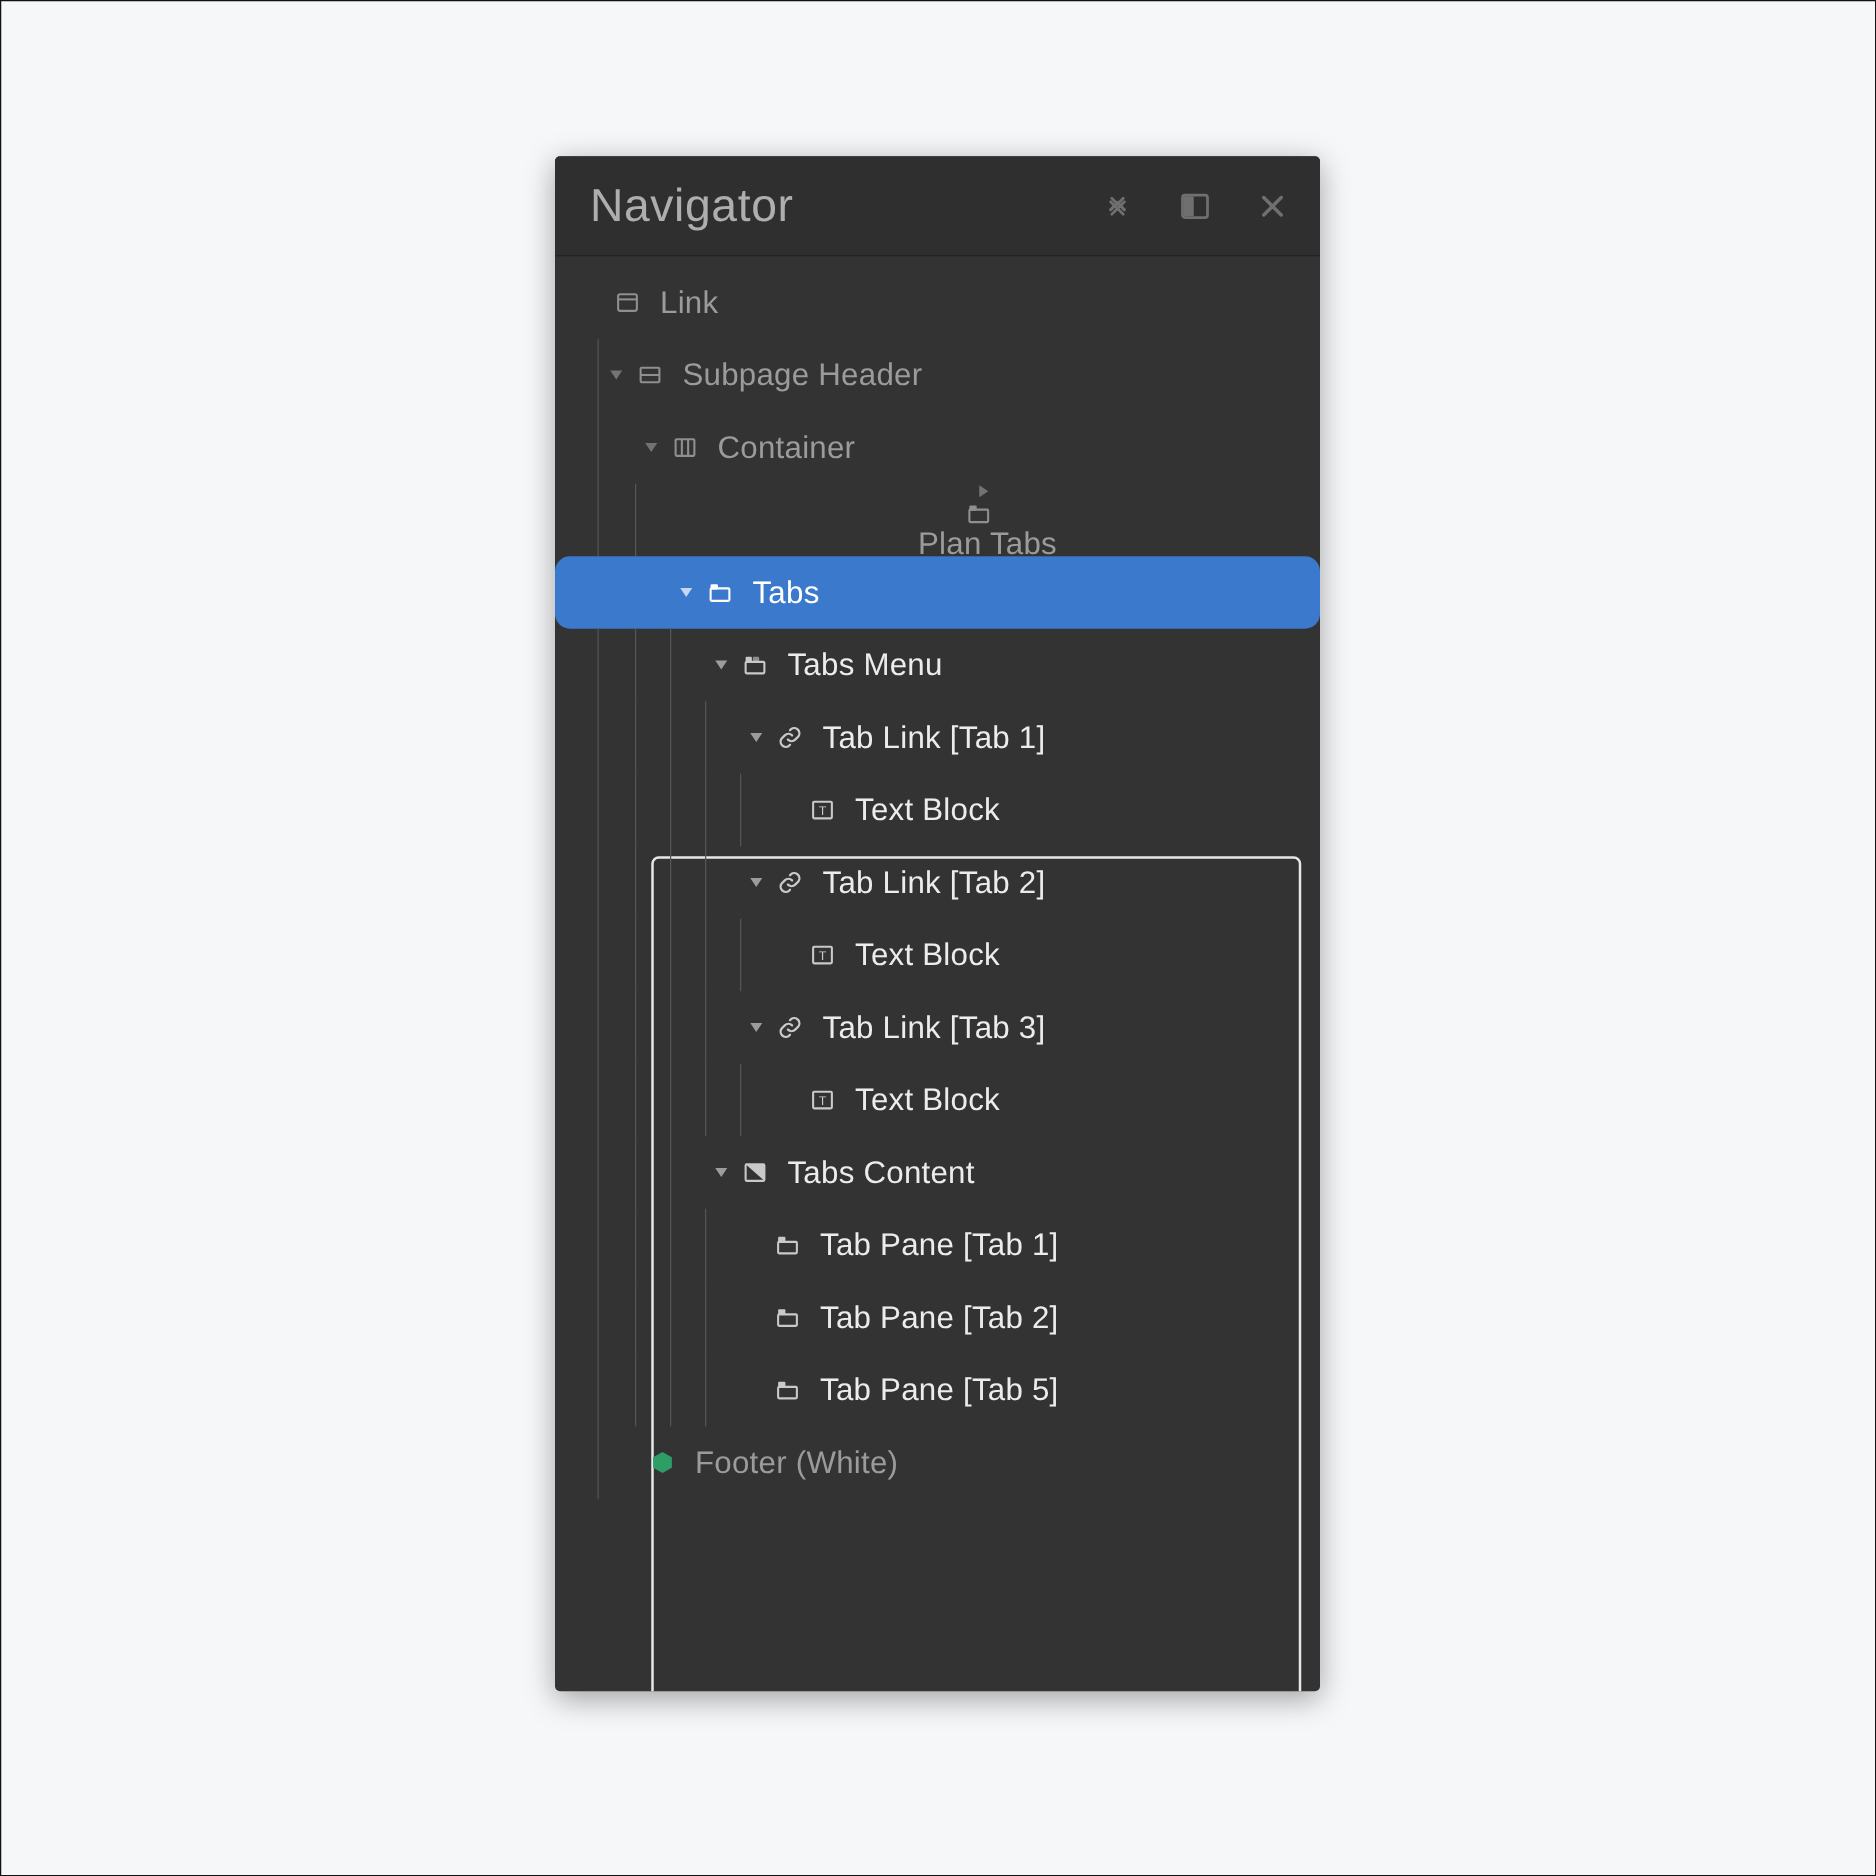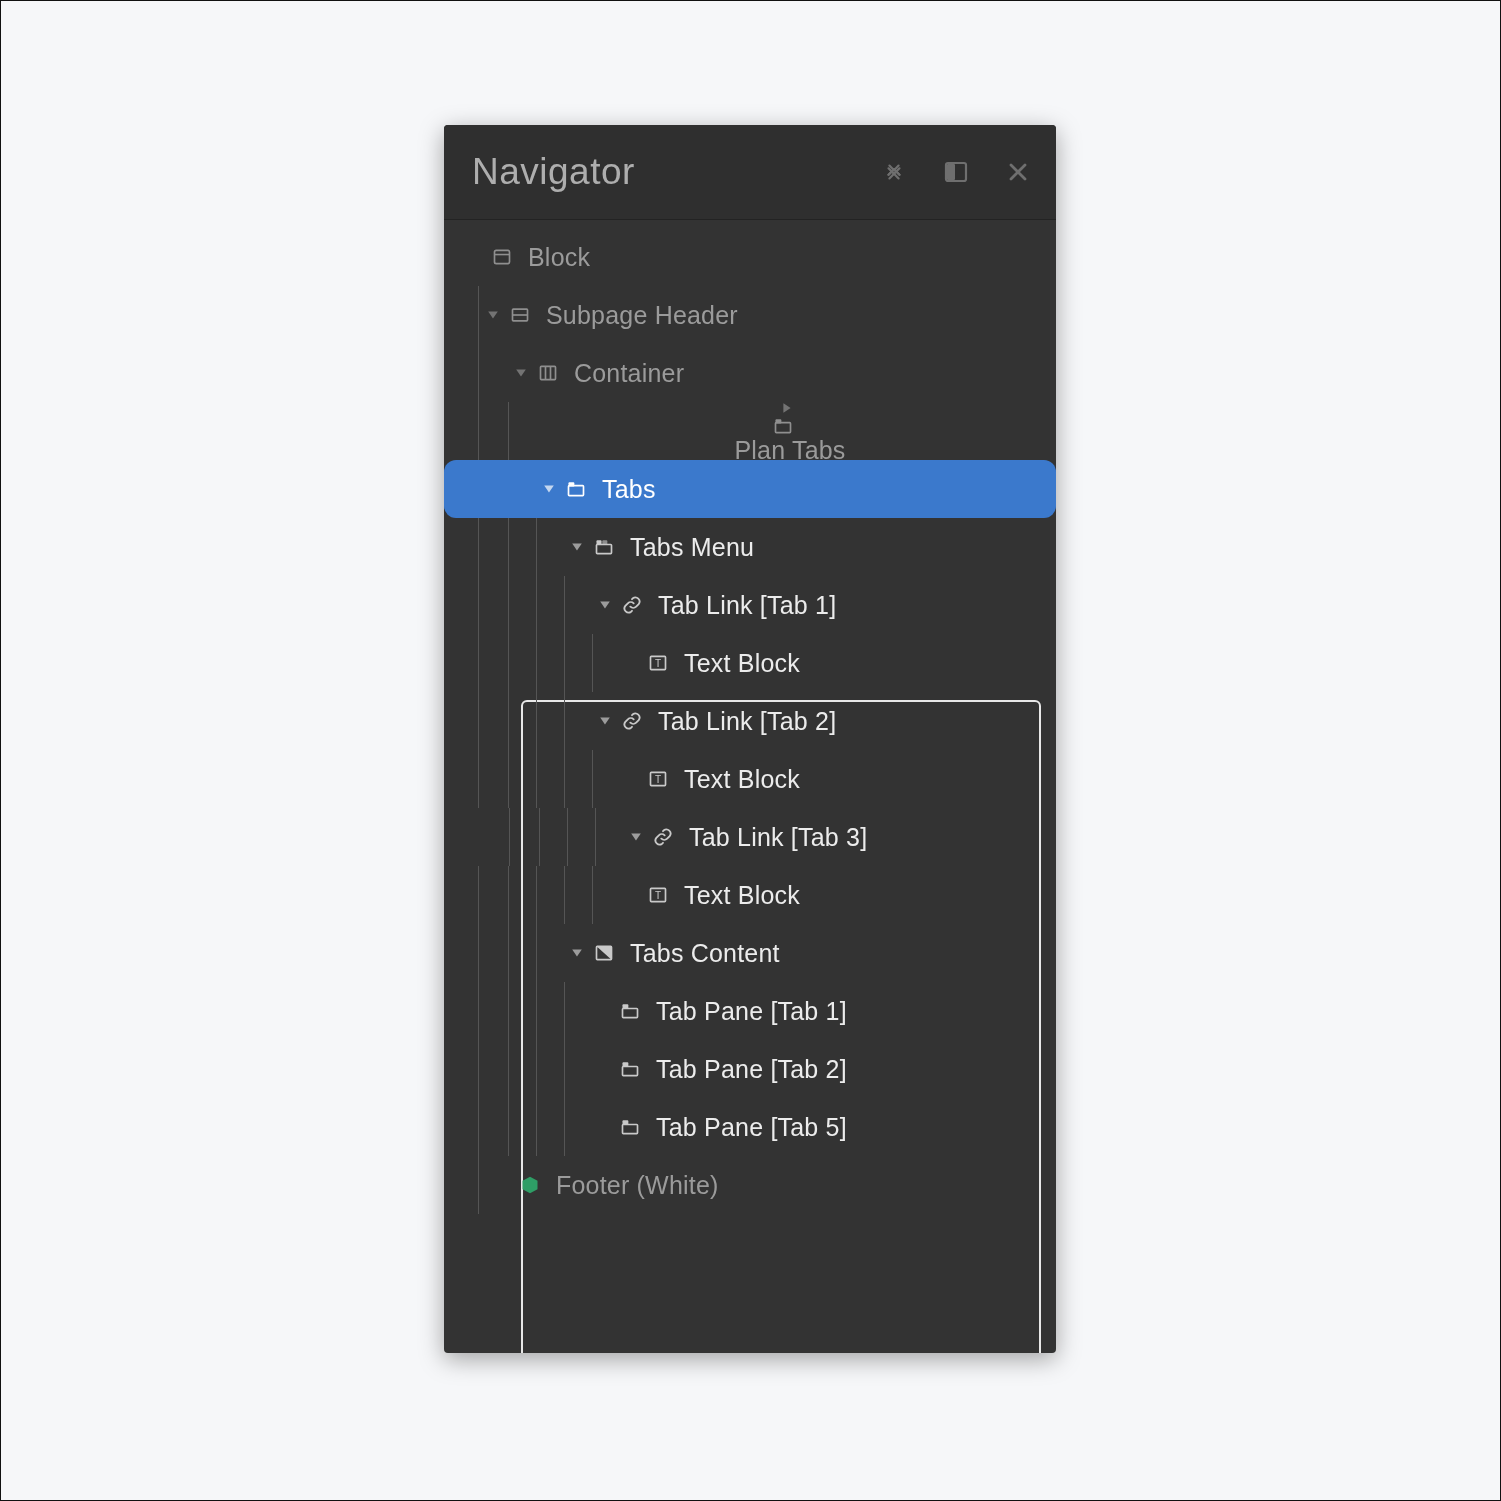--- a/index.html
+++ b/index.html
@@ -18,21 +18,21 @@
     height: 1228px;
     background: #333333;
     border-radius: 4px;
     box-shadow: 0 6px 24px rgba(0,0,0,0.35);
     overflow: hidden;
     color: #d7d7d7;
   }
   .panel-header {
     display: flex;
     align-items: center;
-    height: 95px;
+    height: 80px;
     padding: 0 24px 0 28px;
     border-bottom: 1px solid rgba(0,0,0,0.25);
     background: #2f2f2f;
   }
   .panel-title {
     font-size: 37px;
     font-weight: 400;
     color: #aeaeae;
     letter-spacing: 0.5px;
     flex: 1;
@@ -130,21 +130,21 @@
     <div class="selbox" style="left:77px; top:480px; width:520px; height:710px;"></div>
 
     <div class="row" style="padding-left:22px;">
       <span class="arrow hidden">▸</span>
       <span class="ic">
         <svg viewBox="0 0 24 24" width="20" height="20" fill="none" stroke="#8f8f8f" stroke-width="2">
             <rect x="3" y="4" width="18" height="16" rx="2"></rect>
             <line x1="3" y1="9" x2="21" y2="9"></line>
           </svg>
       </span>
-      <span class="label">Block</span>
+      <span class="label">Link</span>
     </div>
 
 
     <div class="row" style="padding-left:40px;">
       <span class="guides">
           <span class="guide" style="left:34px;"></span>
         </span>
       <span class="arrow">
         <svg viewBox="0 0 10 10" width="12" height="12" fill="#8f8f8f">
             <path d="M1 2 L9 2 L5 8 Z"></path>
@@ -303,21 +303,21 @@
         </span>
       <span class="ic">
         <svg viewBox="0 0 24 24" width="20" height="20" fill="none" stroke="#c9c9c9" stroke-width="2">
             <rect x="3" y="4" width="18" height="16" rx="1"></rect>
             <text x="12" y="17" text-anchor="middle" font-size="12" fill="#c9c9c9" font-family="Arial" stroke="none">T</text>
           </svg>
       </span>
       <span class="label">Text Block</span>
     </div>
 
-    <div class="row bright" style="padding-left:152px;margin-left:31px;">
+    <div class="row bright" style="padding-left:152px;">
       <span class="guides">
           <span class="guide" style="left:34px;"></span>
           <span class="guide" style="left:64px;"></span>
           <span class="guide" style="left:92px;"></span>
           <span class="guide" style="left:120px;"></span>
         </span>
       <span class="arrow">
         <svg viewBox="0 0 10 10" width="12" height="12" fill="#c9c9c9">
             <path d="M1 2 L9 2 L5 8 Z"></path>
           </svg>

